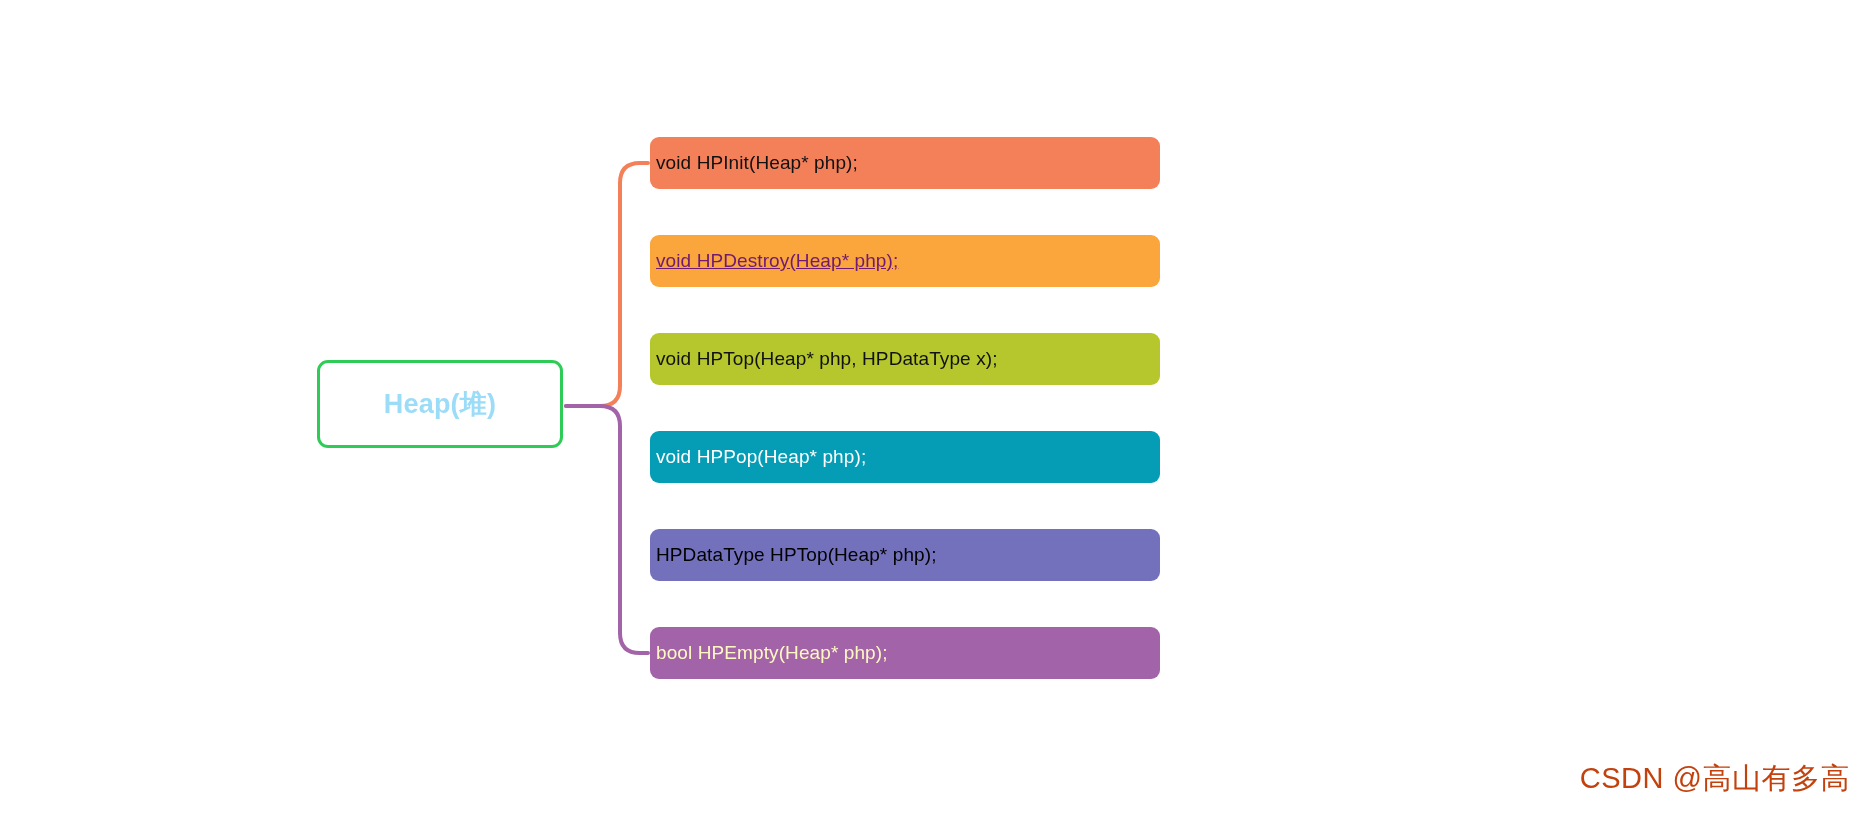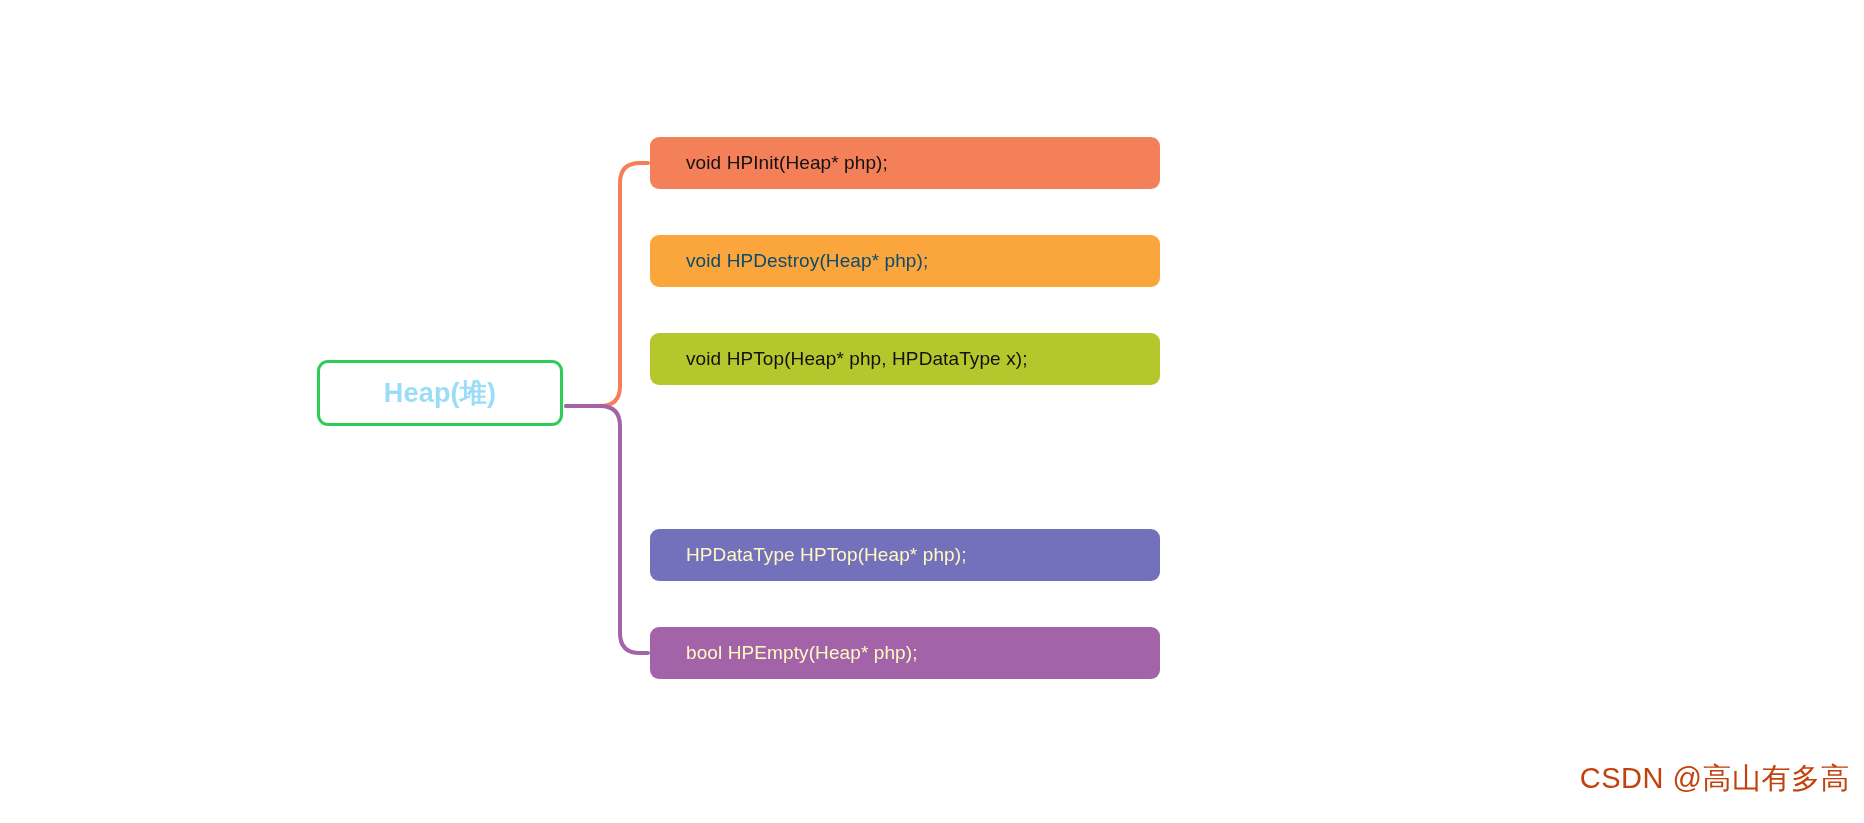--- a/index.html
+++ b/index.html
@@ -28,21 +28,21 @@
     height: 823px;
     pointer-events: none;
   }
 
   
   #root-node {
     position: absolute;
     left: 317px;
     top: 360px;
     width: 246px;
-    height: 66px;
+    height: 88px;
     box-sizing: border-box;
     border: 3px solid #2ECC56;
     border-radius: 11px;
     background: #ffffff;
     display: flex;
     align-items: center;
     justify-content: center;
   }
   #root-node .root-label {
     font-size: 27px;
@@ -55,21 +55,21 @@
   
   .leaf-box {
     position: absolute;
     left: 650px;
     width: 510px;
     height: 52px;
     box-sizing: border-box;
     border-radius: 9px;
     display: flex;
     align-items: center;
-    padding-left: 36px;
+    padding-left: 6px;
   }
   .leaf-box .leaf-label {
     font-size: 19px;
     font-weight: normal;
     white-space: nowrap;
     letter-spacing: 0.1px;
   }
 
   
   #watermark {
@@ -96,30 +96,33 @@
 
   <div id="root-node" style="border-color: rgb(46, 204, 86); background: rgb(255, 255, 255);">
     <span class="root-label" style="color: rgb(155, 220, 248);">Heap(堆)</span>
   </div>
 
   <div class="leaf-box" style="top: 137px; background: rgb(244, 128, 90);">
     <span class="leaf-label" style="color: rgb(17, 17, 17);">void HPInit(Heap* php);</span>
   </div>
 
   <div class="leaf-box" style="top: 235px; background: rgb(250, 166, 60);">
-    <span class="leaf-label" style="color: #0c4a6e;">void HPDestroy(Heap* php);</span>
+    <span class="leaf-label" style="color: #701a75; text-decoration: underline;">void HPDestroy(Heap* php);</span>
   </div>
 
   <div class="leaf-box" style="top: 333px; background: rgb(181, 199, 44);">
     <span class="leaf-label" style="color: rgb(17, 17, 17);">void HPTop(Heap* php, HPDataType x);</span>
   </div>
 
+  <div class="leaf-box" style="top: 431px; background: rgb(5, 156, 181);">
+    <span class="leaf-label" style="color: rgb(255, 255, 255);">void HPPop(Heap* php);</span>
+  </div>
 
   <div class="leaf-box" style="top: 529px; background: rgb(116, 113, 188);">
-    <span class="leaf-label" style="color: #fef9c3;">HPDataType HPTop(Heap* php);</span>
+    <span class="leaf-label" style="color: #000000;">HPDataType HPTop(Heap* php);</span>
   </div>
 
   <div class="leaf-box" style="top: 627px; background: rgb(163, 99, 168);">
     <span class="leaf-label" style="color: #fef9c3;">bool HPEmpty(Heap* php);</span>
   </div>
 
   <div id="watermark" style="color: #c2410c;">CSDN @高山有多高</div>
 
 </div>
 

